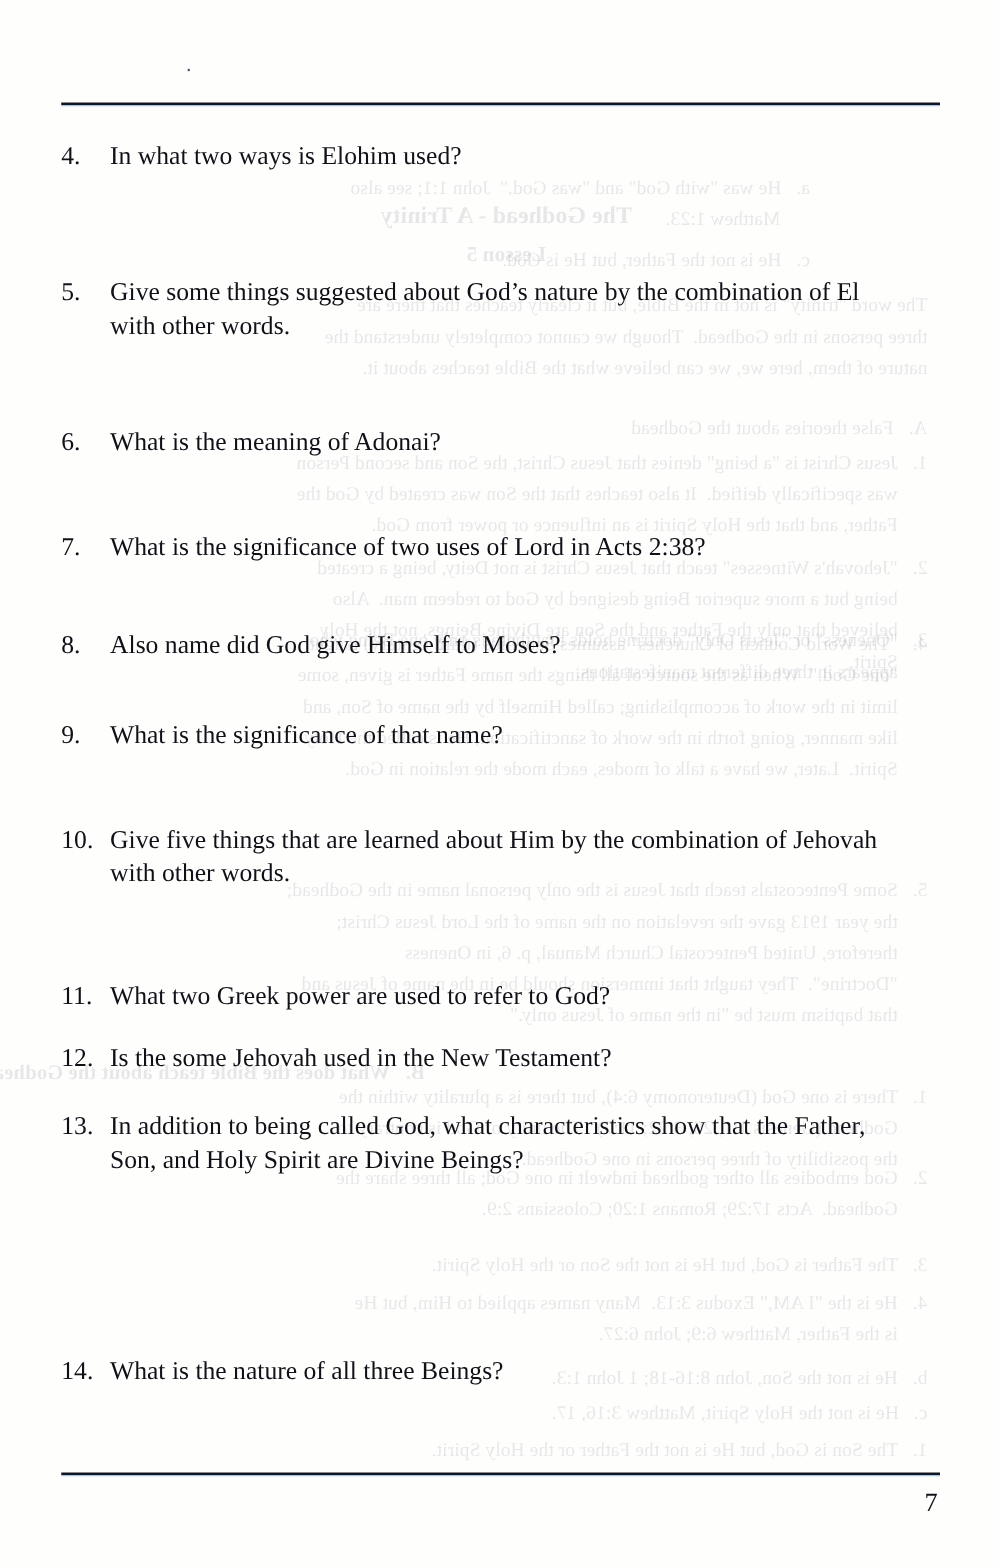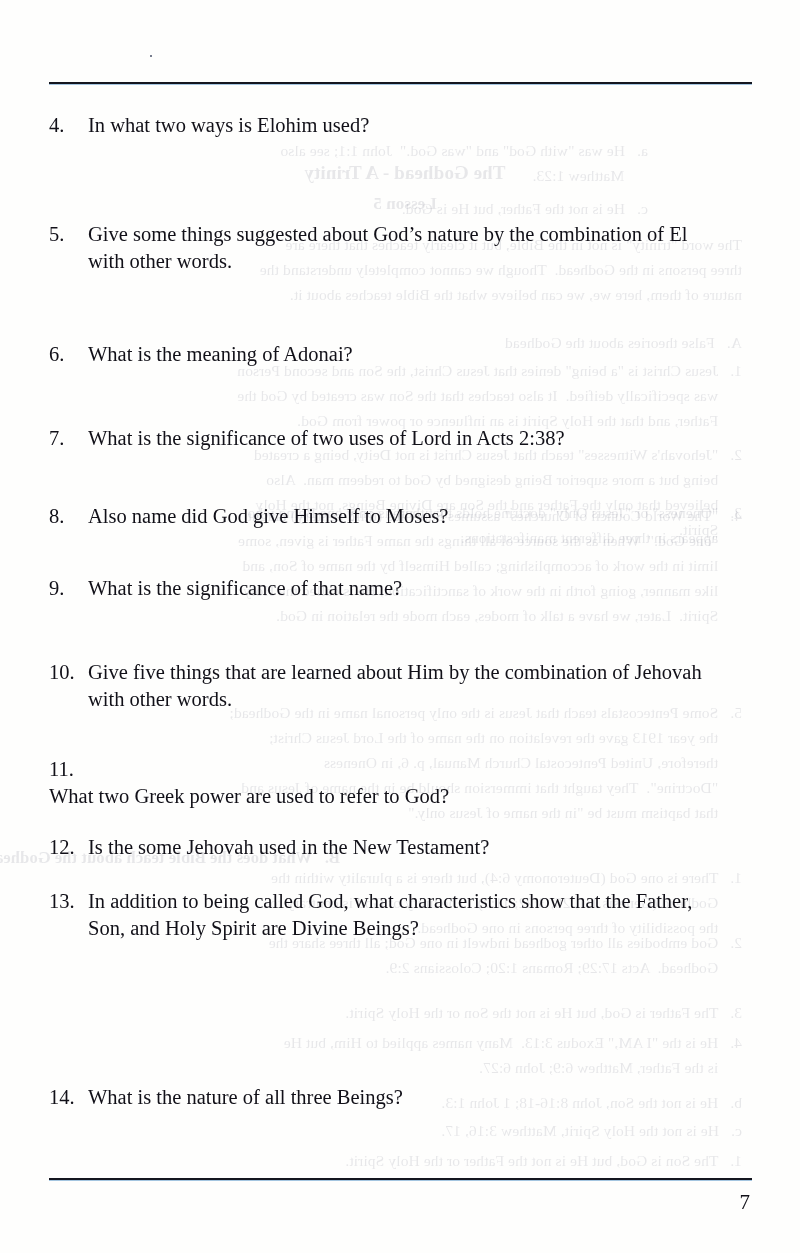--- a/index.html
+++ b/index.html
@@ -200,21 +200,21 @@
       <span class="q-num">9.</span>
       <span class="q-text">What is the significance of that name?</span>
     </div>
 
     <div class="question" style="top:659px;justify-content:space-between;">
       <span class="q-num">10.</span>
       <span class="q-text">Give five things that are learned about Him by the combination of Jehovah
 with other words.</span>
     </div>
 
-    <div class="question" style="top:756px;flex-direction:column;">
+    <div class="question" style="top:784px;">
       <span class="q-num">11.</span>
       <span class="q-text">What two Greek power are used to refer to God?</span>
     </div>
 
     <div class="question" style="top:834px;">
       <span class="q-num">12.</span>
       <span class="q-text">Is the some Jehovah used in the New Testament?</span>
     </div>
 
     <div class="question" style="top:888px;">

